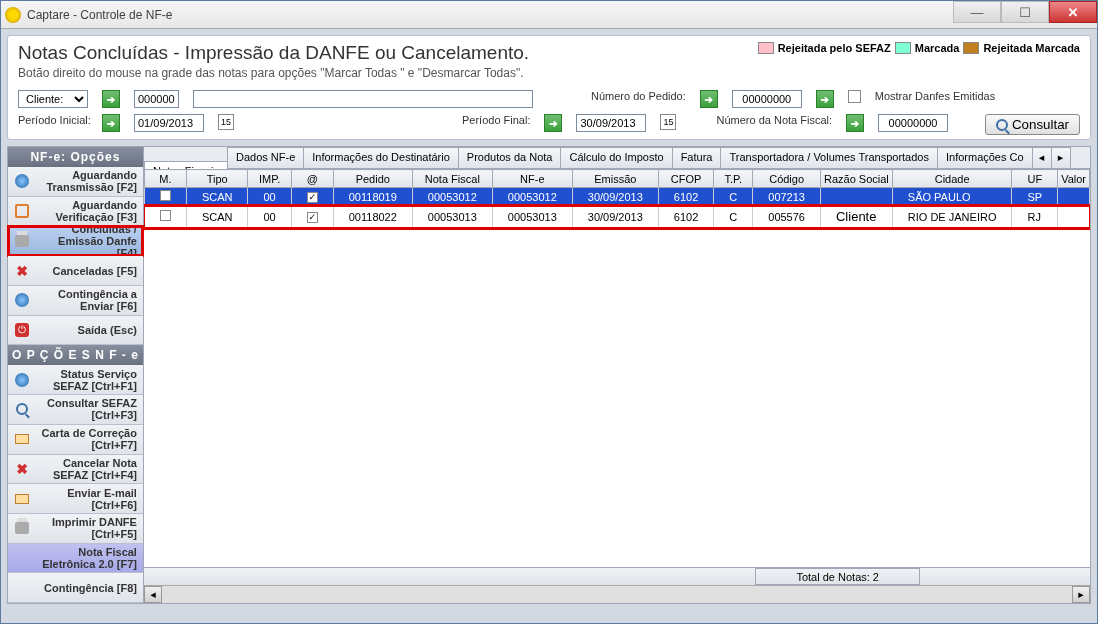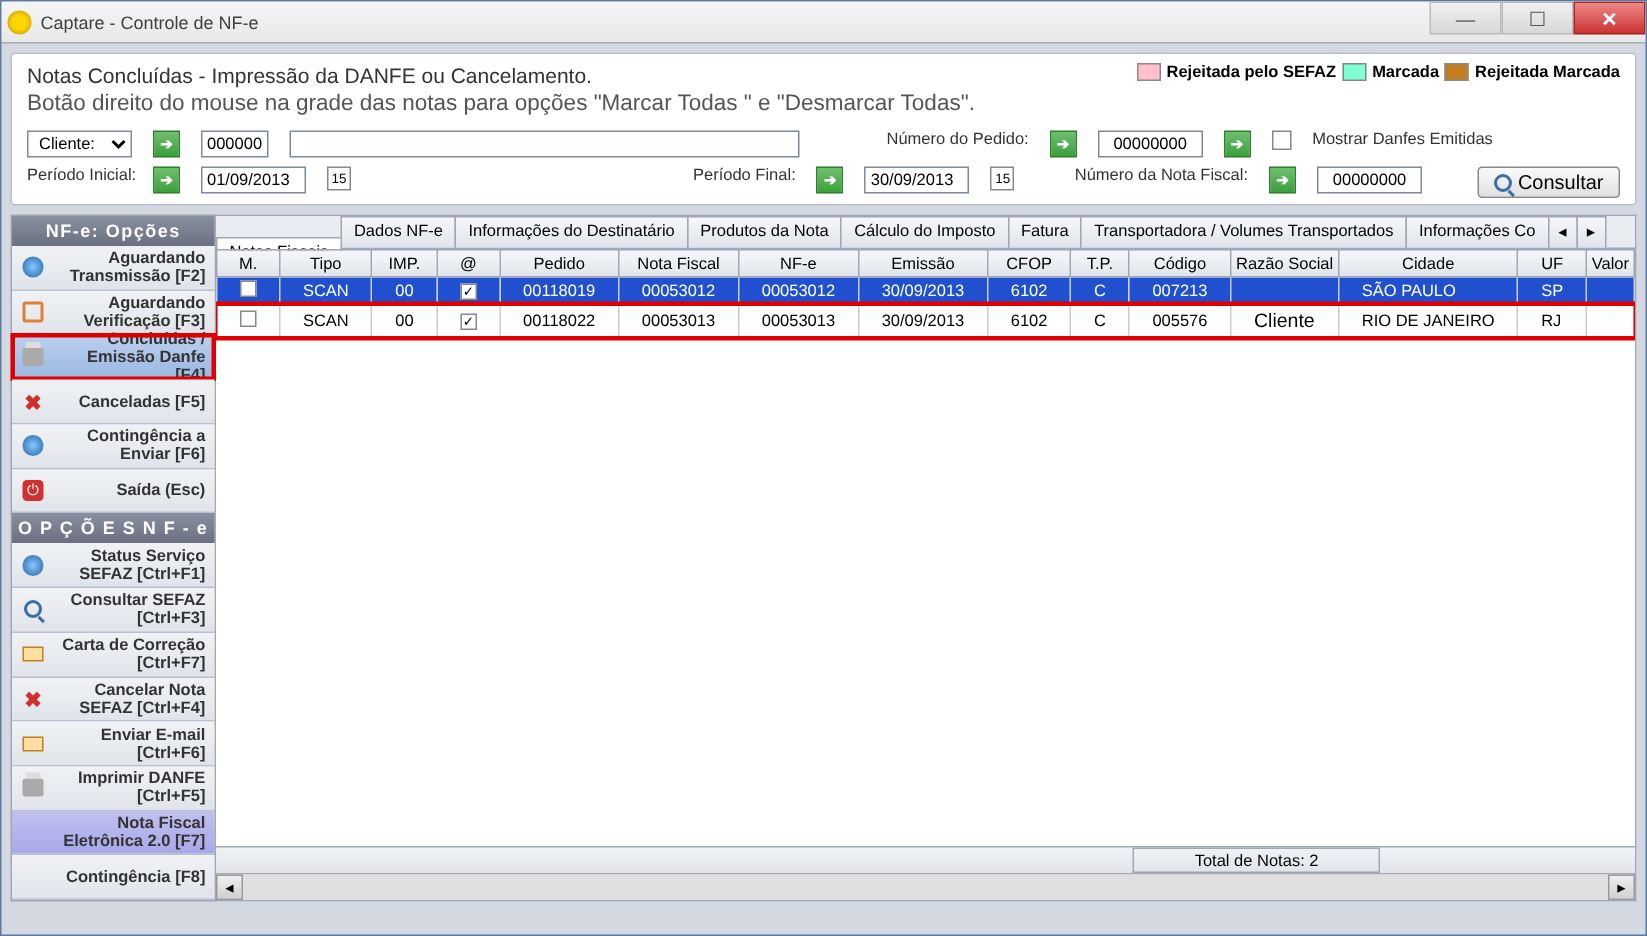--- a/index.html
+++ b/index.html
@@ -7,22 +7,22 @@
   
   .titlebar { background: linear-gradient(#f5f5f5,#e8e8e8); height: 28px; display: flex; align-items: center; padding: 0 4px; border-bottom: 1px solid #aaa; position: relative; }
   .titlebar-icon { width: 16px; height: 16px; background: radial-gradient(circle,#ffd700 40%,#b8860b 100%); border-radius: 50%; margin-right: 6px; display:inline-block; }
   .titlebar-text { color: #404040; font-size: 12px; }
   .titlebar-btns { position: absolute; right: 0; top: 0; display: flex; }
   .tb-btn { width: 48px; height: 22px; display:flex; align-items:center; justify-content:center; font-size: 13px; }
   .tb-btn.min, .tb-btn.max { background: linear-gradient(#f0f0f0,#d8d8d8); border:1px solid #bbb; color:#555; }
   .tb-btn.close { background: linear-gradient(#e88,#c33); color:#fff; border:1px solid #a22; font-weight:bold; }
   
   .header-panel { background: #fff; margin: 6px; padding: 6px 10px 2px 10px; border: 1px solid #b8c0d0; border-radius: 3px; }
-  .page-title { font-size: 14px; color: #333; }
-  .page-subtitle { font-size: 15px; color: #555; margin-top: 2px; }
+  .page-title { font-size: 19px; color: #333; }
+  .page-subtitle { font-size: 12px; color: #555; margin-top: 2px; }
   .legend { float: right; display: flex; align-items: flex-end; gap: 4px; font-size: 11px; font-weight: bold; }
   .legend-top { position: relative; }
   .legend-sw { display:inline-block; width: 16px; height: 12px; border:1px solid #888; vertical-align: middle; }
   .sw-pink { background:#ffc0cb; }
   .sw-cyan { background:#7fffd4; }
   .sw-brn { background:#c08020; }
   
   .filter-bar { display: flex; align-items: flex-start; gap: 14px; margin-top: 8px; padding: 2px 0; }
   .filter-bar.row2 { margin-top: 2px; }
   .lbl { font-size: 11px; color: #333; white-space: nowrap; }

